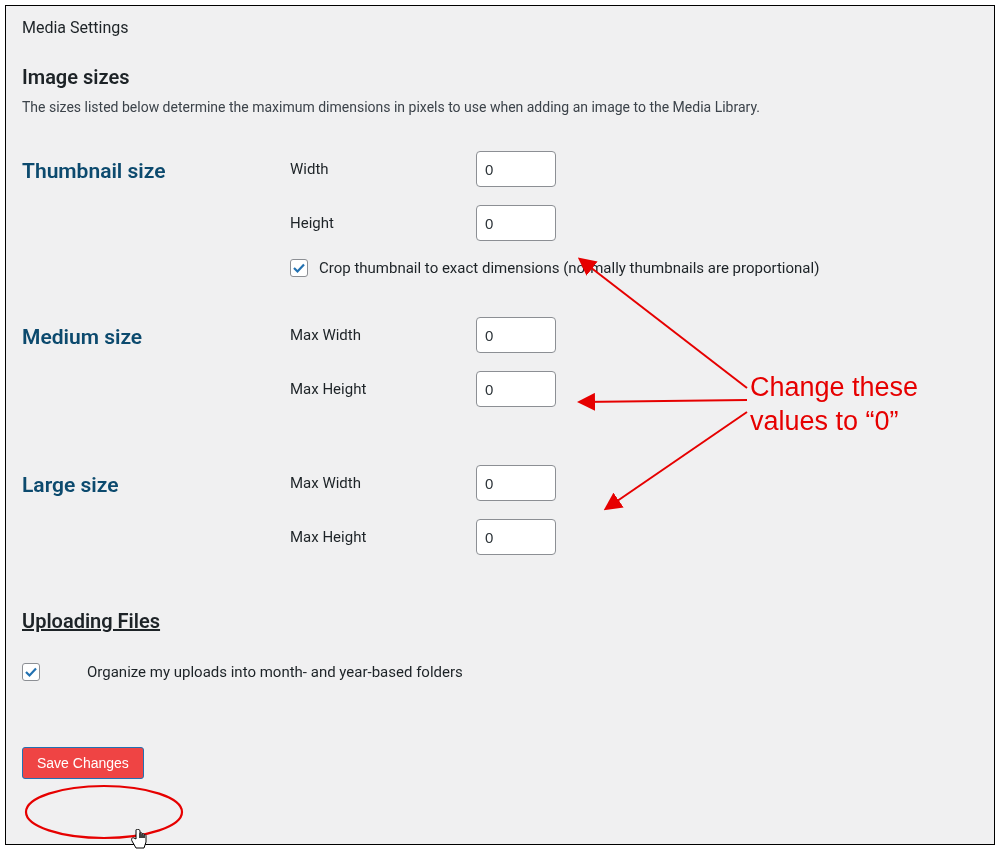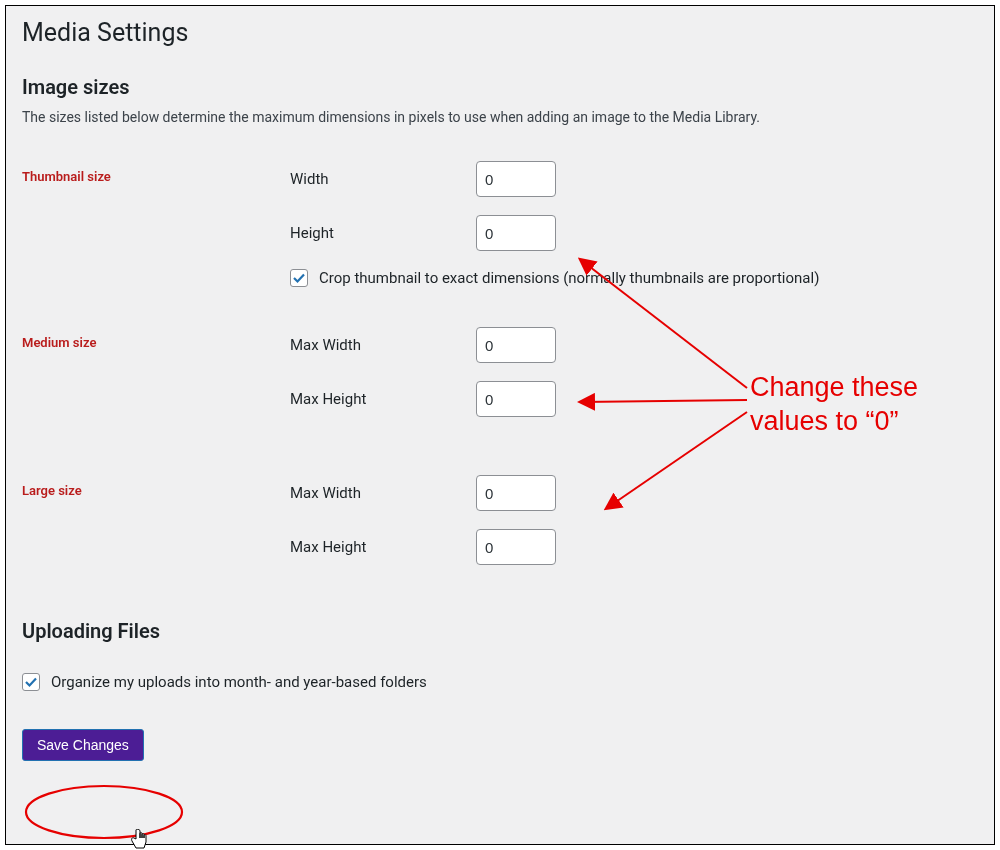--- a/index.html
+++ b/index.html
@@ -14,50 +14,51 @@
     }
     .frame {
       width: 990px;
       height: 840px;
       border: 1px solid #000;
       background: #f0f0f1;
       padding: 12px 16px;
       position: relative;
     }
     h1.page-title {
-      font-size: 25px;
+      font-size: 16px;
       font-weight: 400;
       color: #1d2327;
       margin-bottom: 28px;
     }
     h2.section-heading {
       font-size: 20px;
       font-weight: 600;
       margin-bottom: 10px;
       color: #1d2327;
     }
     h2.section-heading.upload {
       margin-top: 36px;
+      text-decoration: underline;
     }
     p.desc {
       font-size: 14px;
       color: #3c434a;
       margin-bottom: 36px;
       font-weight: 400;
     }
     .form-row {
       display: flex;
       align-items: flex-start;
       margin-bottom: 22px;
     }
     .form-row .row-label {
       width: 268px;
-      font-size: 13px;
+      font-size: 21px;
       font-weight: 600;
-      color: #b91c1c;
+      color: #0c4a6e;
       padding-top: 8px;
     }
     .form-row .fields {
       flex: 1;
     }
     .field-line {
       display: flex;
       align-items: center;
       margin-bottom: 18px;
     }
@@ -79,43 +80,45 @@
     .check-line {
       display: flex;
       align-items: center;
       margin-top: 2px;
       font-size: 15px;
       color: #1d2327;
     }
     .check-line.standalone {
       margin-top: 30px;
       margin-bottom: 38px;
+      gap: 36px;
     }
     .cb {
       width: 18px;
       height: 18px;
       border: 1px solid #8c8f94;
       border-radius: 3px;
       background: #fff;
       margin-right: 11px;
       display: inline-flex;
       align-items: center;
       justify-content: center;
       flex-shrink: 0;
     }
     .cb svg { display: block; }
     .button-primary {
-      background: #4c1d95;
+      background: #ef4444;
       border: 1px solid #2271b1;
       color: #fff;
       font-size: 14px;
       padding: 7px 14px;
       border-radius: 3px;
       cursor: pointer;
       display: inline-block;
+      margin-top: 28px;
     }
     .medium-block { margin-top: 40px; }
     .large-block { margin-top: 40px; }
     
     .annot {
       position: absolute;
       pointer-events: none;
       top: 0; left: 14px;
       width: 100%; height: 100%;
     }

